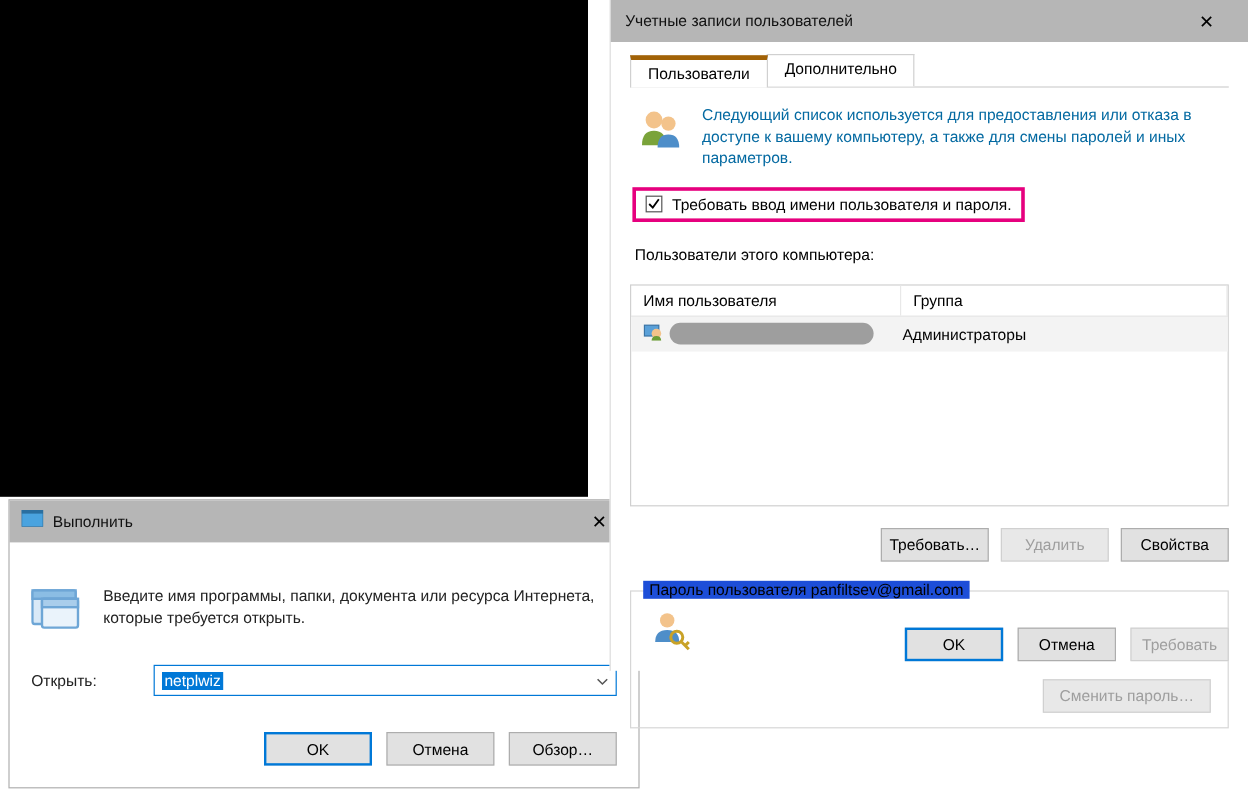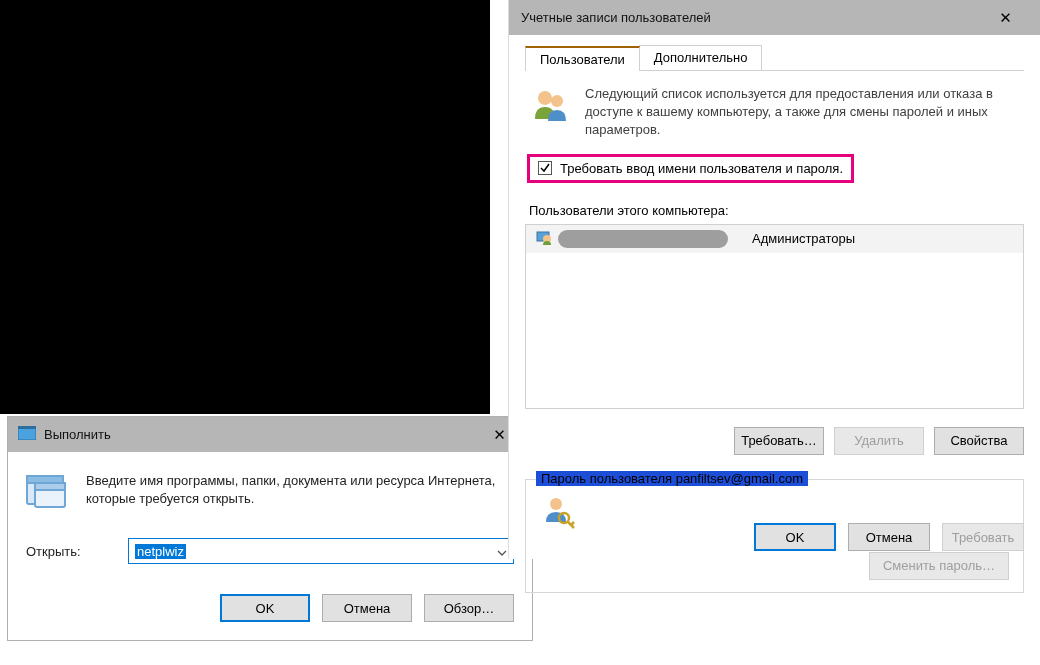--- a/index.html
+++ b/index.html
@@ -5,21 +5,21 @@
 * { box-sizing: border-box; font-family: "Segoe UI", Tahoma, sans-serif; }
 body { margin: 0; width: 1040px; height: 665px; background: #fff; position: relative; overflow: hidden; }
 
 
 .black-area { position: absolute; left: 0; top: 0; width: 490px; height: 414px; background: #000; }
 
 .run-dialog { position: absolute; left: 7px; top: 416px; width: 526px; background: #fff; border: 1px solid #b0b0b0; }
 .run-titlebar { height: 35px; background: #b6b6b6; display: flex; align-items: center; padding: 0 10px; }
 .run-titlebar .title-text { flex: 1; font-size: 13px; color: #111; }
 .run-close { width: 45px; text-align: center; font-size: 15px; color: #000; cursor: pointer; }
-.run-body { padding: 20px 18px 14px 18px; }
+.run-body { padding: 36px 18px 14px 18px; }
 .run-top { display: flex; align-items: flex-start; gap: 18px; }
 .run-icon-wrap { width: 52px; display: flex; justify-content: center; }
 .run-text { font-size: 13px; color: #222; line-height: 1.4; }
 .run-input-row { display: flex; align-items: center; margin-top: 28px; gap: 32px; }
 .run-label { font-size: 13px; color: #222; width: 70px; }
 .run-input { flex: 1; height: 26px; border: 1px solid #0078d7; display: flex; align-items: center; padding: 0 6px; position: relative; }
 .run-input-value { background: #0078d7; color: #fff; font-size: 13px; padding: 0 2px; }
 .run-input-drop { position: absolute; right: 6px; cursor: pointer; }
 .run-buttons { display: flex; justify-content: flex-end; gap: 12px; margin-top: 30px; padding-bottom: 4px; }
 .btn { min-width: 90px; height: 28px; border: 1px solid #adadad; background: #e1e1e1; font-size: 13px; display: flex; align-items: center; justify-content: center; cursor: pointer; }
@@ -29,30 +29,30 @@
 
 
 .uac-dialog { position: absolute; left: 508px; top: 0; width: 532px; height: 559px; background: #fff; border-left: 1px solid #ddd; }
 .uac-titlebar { height: 35px; background: #b6b6b6; display: flex; align-items: center; padding: 0 12px; }
 .uac-titlebar .title-text { flex: 1; font-size: 13px; color: #111; }
 .uac-close { width: 45px; text-align: center; font-size: 15px; color: #000; cursor: pointer; }
 .uac-body { padding: 10px 16px 0 16px; }
 
 .tab-row { display: flex; border-bottom: 1px solid #d0d0d0; margin-bottom: 14px; }
 .tab { padding: 4px 14px; font-size: 13px; border: 1px solid #d0d0d0; border-bottom: none; margin-right: -1px; background: #fff; cursor: pointer; }
-.tab.active { border-top: 2px solid #a16207; position: relative; top: 1px; background: #fff; z-index: 2; }
+.tab.active { border-top: 4px solid #a16207; position: relative; top: 1px; background: #fff; z-index: 2; }
 .tab.inactive-top { border-top: 1px solid #d0d0d0; }
 
 .uac-info { display: flex; gap: 14px; margin: 6px 6px 10px 6px; }
-.uac-desc { font-size: 13px; color: #404040; line-height: 1.4; }
+.uac-desc { font-size: 13px; color: #0369a1; line-height: 1.4; }
 
 .checkbox-highlight { border: 3px solid #e6007e; padding: 4px 8px; margin: 4px 2px 14px 2px; display: inline-flex; align-items: center; gap: 8px; }
 .checkbox-box { width: 14px; height: 14px; border: 1px solid #555; display: flex; align-items: center; justify-content: center; font-size: 11px; cursor: pointer; }
 
-.list-label { font-size: 13px; margin: 6px 4px 6px 4px; }
+.list-label { font-size: 13px; margin: 6px 4px 17px 4px; }
 .user-list { border: 1px solid #d0d0d0; height: 185px; background: #fff; }
 .user-list-header { display: flex; border-bottom: 1px solid #e0e0e0; }
 .user-list-header .col { font-size: 13px; padding: 5px 10px; border-right: 1px solid #e8e8e8; }
 .col-name { flex: 0 0 225px; }
 .col-group { flex: 1; }
 .user-row { display: flex; align-items: center; padding: 4px 10px; gap: 8px; background: #f3f3f3; cursor: pointer; }
 .user-row .uname { flex: 0 0 208px; display: flex; align-items: center; gap: 6px; }
 .redacted { width: 170px; height: 18px; background: #9e9e9e; border-radius: 10px; }
 .ugroup { font-size: 13px; }
 
@@ -141,20 +141,24 @@
       <span class="checkbox-box">
         <svg width="10" height="10" viewBox="0 0 10 10">
             <path d="M1 5 L4 8 L9 1" fill="none" stroke="#000" stroke-width="1.5"></path>
           </svg>
       </span>
       <span style="font-size:13px">Требовать ввод имени пользователя и пароля.</span>
     </div>
 
     <div class="list-label">Пользователи этого компьютера:</div>
     <div class="user-list">
+      <div class="user-list-header">
+        <div class="col col-name">Имя пользователя</div>
+        <div class="col col-group">Группа</div>
+      </div>
       <div class="user-row">
         <div class="uname">
           <span>
             <svg width="16" height="16" viewBox="0 0 16 16">
               <rect x="1" y="3" width="12" height="9" fill="#5aa0d8" stroke="#3a74a5"></rect>
               <circle cx="11" cy="10" r="4" fill="#f3c38b"></circle>
               <path d="M7 16 Q7 12 11 12 Q15 12 15 16 Z" fill="#6d9e38"></path>
             </svg>
           </span>
           <span class="redacted"></span>

